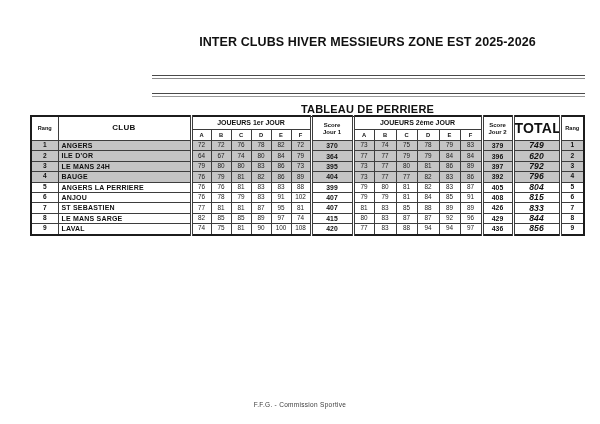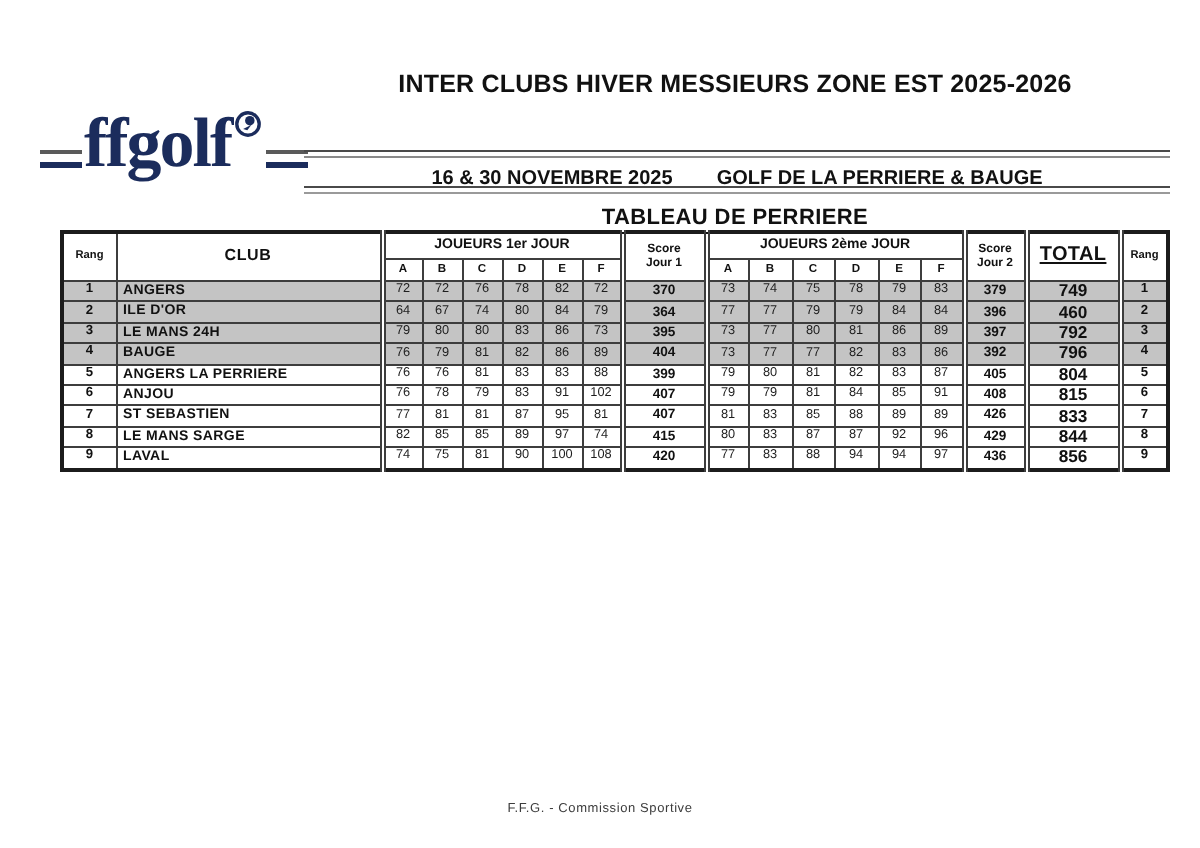--- a/index.html
+++ b/index.html
@@ -44,62 +44,40 @@
   th,td{border:1px solid #3d3d3d;padding:0;text-align:center;line-height:1.05;overflow:hidden;white-space:nowrap;}
   thead tr.r1 th{height:12px;}
   thead tr.r2 th{height:10px;}
   tbody td{height:9.4px;}
   .dl{border-left:3px double #3d3d3d;}
   .h-rang{font-size:5.6px;font-weight:bold;}
   .h-club{font-size:8px;font-weight:bold;letter-spacing:.3px;}
   .h-group{font-size:7px;font-weight:bold;}
   .h-sub{font-size:5.8px;font-weight:bold;}
   .h-score{font-size:6px;font-weight:bold;line-height:1.15;}
-  .h-total{font-size:10px;font-weight:bold;letter-spacing:.2px;text-decoration:underline;}
+  .h-total{font-size:14px;font-weight:bold;letter-spacing:.2px;}
   td.rangL,td.rangR{font-size:6.6px;font-weight:bold;}
   td.club{text-align:left;padding-left:3px;font-size:7px;font-weight:bold;letter-spacing:.2px;}
   td.num{font-size:6.4px;color:#1e1e1e;}
   td.score{font-size:6.8px;font-weight:bold;}
-  td.total{font-size:8.6px;font-weight:bold;}
+  td.total{font-size:8.6px;font-weight:bold;font-style:italic;}
   tr.shaded td{background:var(--shade);}
   
   .footer{position:absolute;left:0;top:401px;width:600px;text-align:center;font-size:6.5px;color:#3c3c3c;letter-spacing:.3px;}
 </style>
 </head>
 <body>
 
 <div class="page">
 
   <div class="head-block main-title">INTER CLUBS HIVER MESSIEURS ZONE EST 2025-2026</div>
 
-  <div class="logo">
-    <div class="dashes left">
-        <span></span>
-        <span></span>
-      </div>
-    <div class="logo-text">ffgolf</div>
-    <svg class="logo-reg" viewBox="0 0 20 20">
-      <circle cx="10" cy="10" r="8" fill="none" stroke="#1b2c5c" stroke-width="2.4"></circle>
-      <circle cx="11.3" cy="7.6" r="3.4" fill="#1b2c5c"></circle>
-      <path d="M6.5 13.5 L12.5 10.5 L9.5 14.5 Z" fill="#1b2c5c"></path>
-    </svg>
-    <div class="dashes right">
-        <span></span>
-        <span></span>
-      </div>
-  </div>
 
   <div class="rule rule-top"></div>
 
-  <div class="date-row">
-    <span class="date-line">
-      <span>16 &amp; 30 NOVEMBRE 2025</span>
-      <span>GOLF DE LA PERRIERE &amp; BAUGE</span>
-    </span>
-  </div>
 
   <div class="rule rule-mid"></div>
 
   <div class="section-title-row">
     <span class="section-title">TABLEAU DE PERRIERE</span>
   </div>
 
   <div class="results">
     <table>
       <colgroup>
@@ -185,21 +163,21 @@
             <td class="num">84</td>
             <td class="num">79</td>
             <td class="score dl">364</td>
             <td class="num dl">77</td>
             <td class="num">77</td>
             <td class="num">79</td>
             <td class="num">79</td>
             <td class="num">84</td>
             <td class="num">84</td>
             <td class="score dl">396</td>
-            <td class="total dl">460</td>
+            <td class="total dl">620</td>
             <td class="rangR dl">2</td>
           </tr>
           <tr class="shaded">
             <td class="rangL">3</td>
             <td class="club">LE MANS 24H</td>
             <td class="num dl">79</td>
             <td class="num">80</td>
             <td class="num">80</td>
             <td class="num">83</td>
             <td class="num">86</td>

